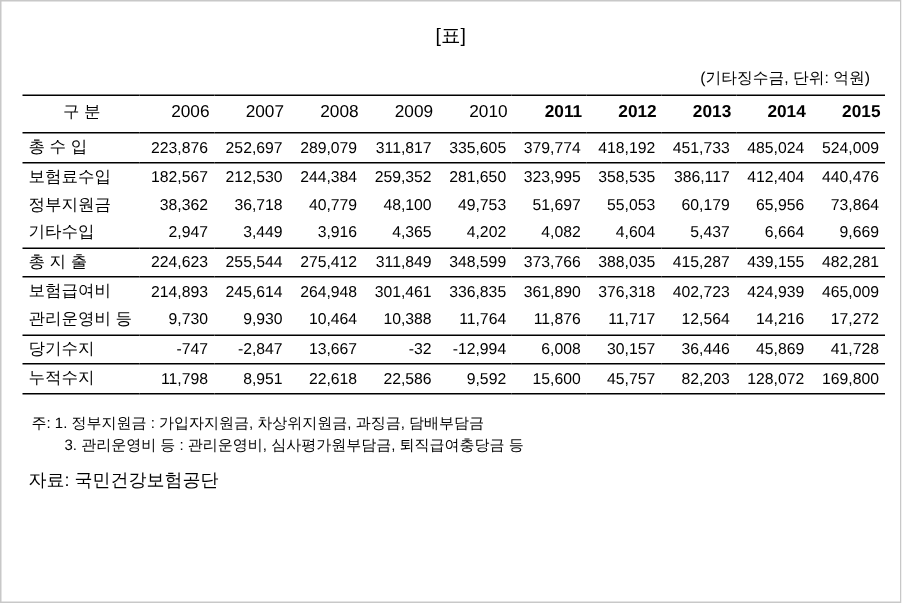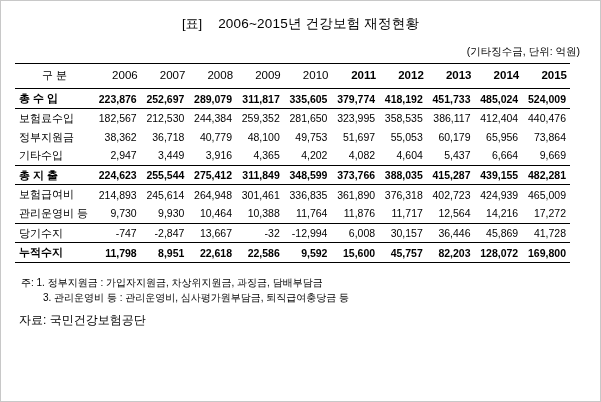--- a/index.html
+++ b/index.html
@@ -38,21 +38,21 @@
     font-size: 13.5px;
     letter-spacing: 0.2px;
   }
   .unit-row {
     text-align: right;
     padding-right: 20px;
     padding-top: 12px;
     font-size: 10.5px;
   }
   .table-wrap {
-    padding: 4px 30px 0 14px;
+    padding: 4px 10px 0 14px;
   }
   table.fin {
     border-collapse: collapse;
     width: 100%;
     table-layout: fixed;
     font-size: 10.5px;
   }
   table.fin th, table.fin td {
     border: 0;
     padding: 3px 4px 3px 4px;
@@ -68,21 +68,21 @@
   }
   table.fin thead th.bold-yr {
     font-weight: bold;
   }
   table.fin th.rowlabel, table.fin td.rowlabel {
     text-align: left;
     padding-left: 4px;
     font-size: 11px;
   }
   .row-bold td, .row-bold th {
-    font-weight: bold;
+    font-weight: normal;
   }
   .topline { border-top: 1.6px solid #000 !important; }
   .thinline { border-top: 1px solid #000 !important; }
   .botline { border-bottom: 1.6px solid #000 !important; }
   col.c0 { width: 78px; }
   .notes {
     padding: 12px 0 0 20px;
     font-size: 10px;
     line-height: 1.55;
   }
@@ -93,21 +93,20 @@
     font-size: 12px;
   }
 </style>
 </head>
 <body>
 
 <div class="page">
 
   <div class="title-row">
     <span class="title-tag">[표]</span>
-    <span class="title-text">2006~2015년 건강보험 재정현황</span>
   </div>
 
   <div class="unit-row">(기타징수금, 단위: 억원)</div>
 
   <div class="table-wrap">
     <table class="fin">
       <colgroup>
         <col class="c0">
         <col>
           <col>

